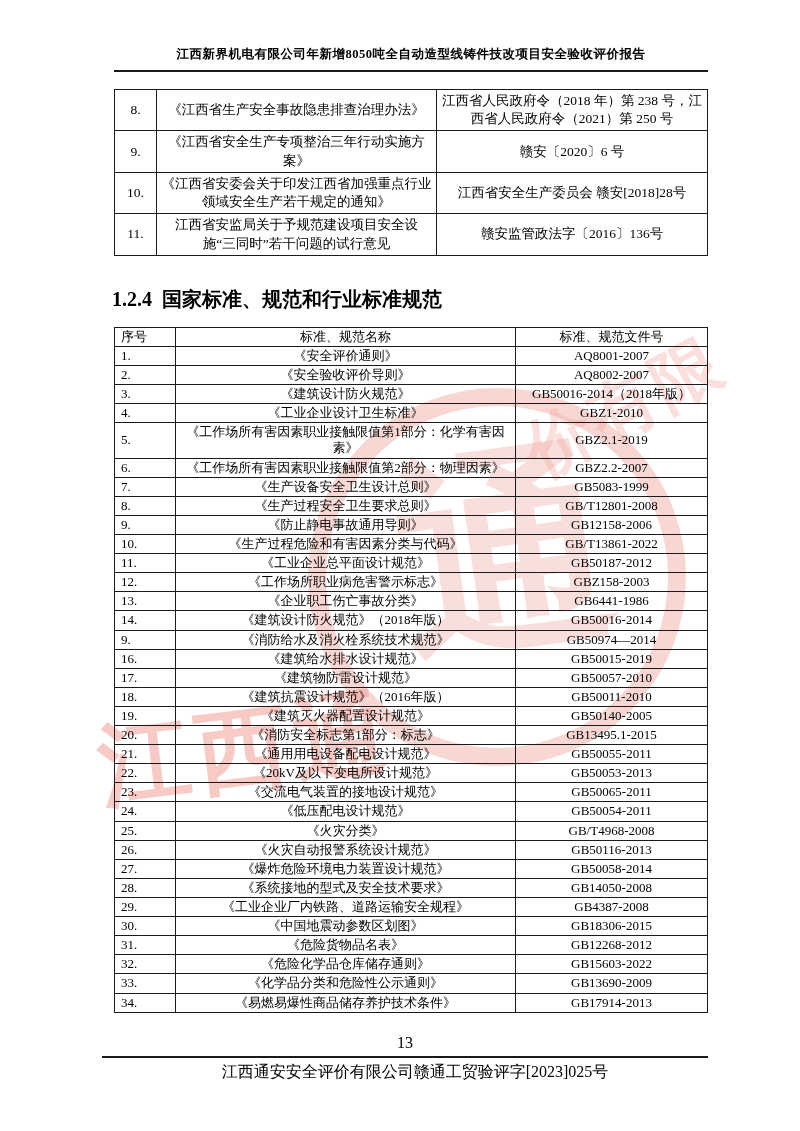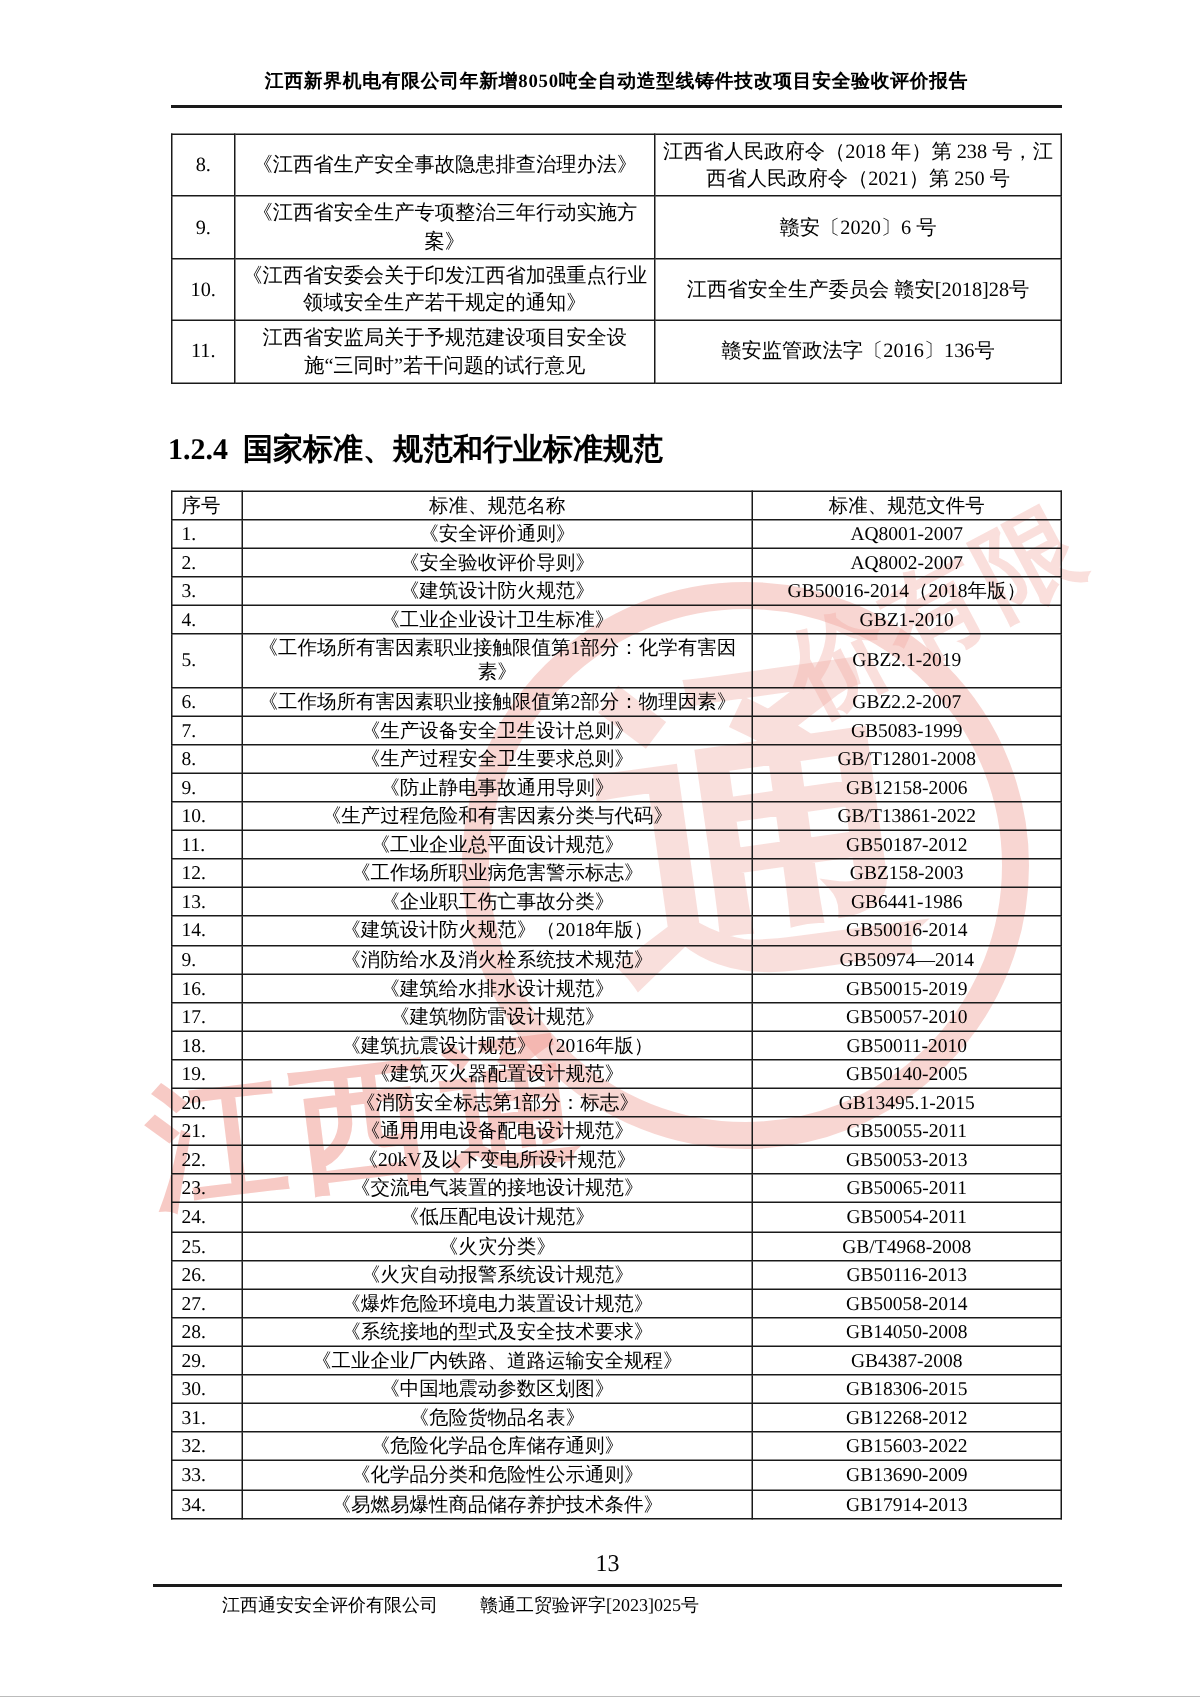--- a/index.html
+++ b/index.html
@@ -73,31 +73,31 @@
   .section-heading {
     margin: 30px 0 14px -2px;
     font-size: 20px;
     font-weight: bold;
   }
   .section-heading .sec-title { margin-left: 10px; }
 
   .main-table { font-size: 13px; }
   .main-table th, .main-table td { padding: 1px 3px; line-height: 1.24; font-weight: normal; }
   .main-table th { text-align: center; }
-  .main-table .col-no   { width: 47px; text-align: left; padding-left: 6px; }
+  .main-table .col-no   { width: 61px; text-align: left; padding-left: 6px; }
   .main-table .col-name { width: 340px; text-align: center; }
   .main-table .col-code { text-align: center; }
 
   
   .footer { position: absolute; z-index: 2; left: 102px; right: 92px; top: 1034px; }
   .page-number { text-align: center; font-size: 16px; margin-bottom: 4px; }
   .footer-line { border-top: 2px solid #1a1a1a; }
   .footer-row {
-    display: flex; justify-content: flex-start;
-    font-size: 12px; padding: 4px 26px 0 46px; gap: 28px;
+    display: flex; justify-content: center;
+    font-size: 16px; padding: 4px 26px 0 46px;
   }
 </style>
 </head>
 <body>
 
 <div class="page">
 
   <div class="watermark">
     <div class="wm-ring"></div>
     <div class="wm-seal-glyph">通</div>

